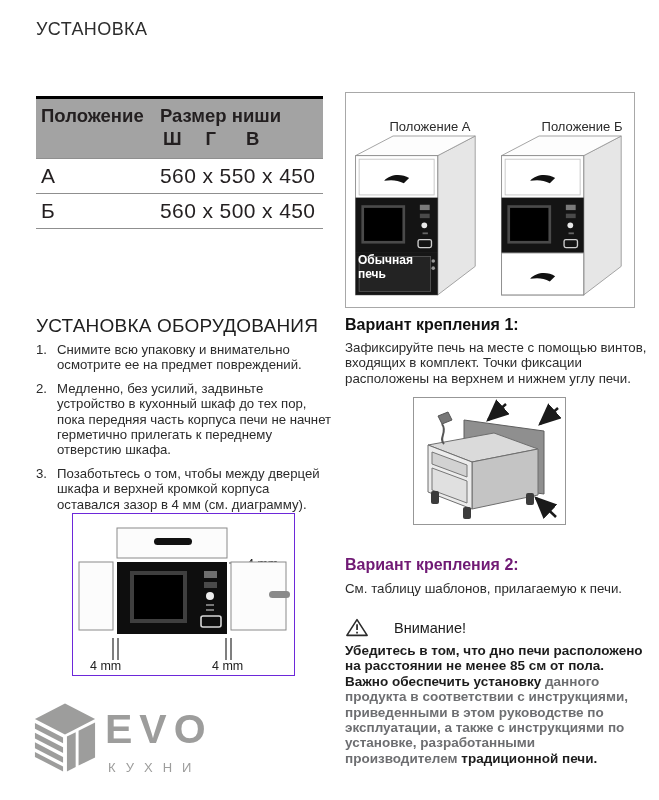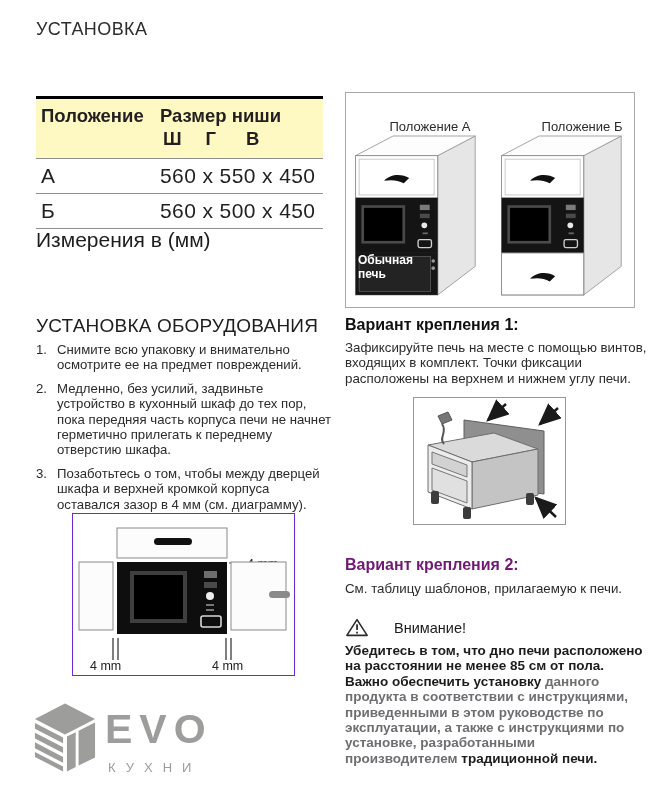--- a/index.html
+++ b/index.html
@@ -8,21 +8,21 @@
   .abs{position:absolute;}
 
   
   .doc-title{left:36px;top:19px;font-size:18px;color:#2d2d2d;letter-spacing:0.4px;}
   .doc-heading{left:36px;top:45px;font-size:21.5px;font-weight:bold;line-height:1.06;
                color:#141414;white-space:pre-line;width:610px;}
 
   
   .niche-table{left:36px;top:96px;width:287px;border-top:3px solid #000;
                border-bottom:1px solid #8f8f8f;}
-  .thead{background:#fef9c3;padding:5px 0 7px 0;border-bottom:1px solid #8f8f8f;}
+  .thead{background:#a3a3a3;padding:5px 0 7px 0;border-bottom:1px solid #8f8f8f;}
   .hrow1{display:flex;font-weight:bold;font-size:18.5px;line-height:23px;}
   .hpos{width:119px;padding-left:5px;}
   .hrow2{display:flex;margin-left:124px;font-weight:bold;font-size:18.5px;line-height:24px;}
   .hrow2 span:nth-child(1){margin-left:3px;}
   .hrow2 span:nth-child(2){margin-left:24px;}
   .hrow2 span:nth-child(3){margin-left:30px;}
   .trow{display:flex;align-items:center;height:34px;font-size:21px;background:#fff;}
   .trow + .trow{border-top:1px solid #8f8f8f;}
   .tpos{width:119px;padding-left:5px;}
   .tsize{letter-spacing:0.4px;}
@@ -85,21 +85,20 @@
     </div>
     <div class="trow">
       <span class="tpos">А</span>
       <span class="tsize">560 x 550 x 450</span>
     </div>
     <div class="trow">
       <span class="tpos">Б</span>
       <span class="tsize">560 x 500 x 450</span>
     </div>
   </div>
-  <div class="abs table-note">Измерения в (мм)</div>
 
   <div class="abs cabinet-box">
     <svg class="cab-svg cab-a" viewBox="0 0 140 192">
       <polygon points="96,34 138,12 138,158 96,190" fill="#e6e6e6" stroke="#9a9a9a" stroke-width="1"></polygon>
       <polygon points="4,34 46,12 138,12 96,34" fill="#fdfdfd" stroke="#9a9a9a" stroke-width="1"></polygon>
       <rect x="4" y="34" width="92" height="156" fill="#ffffff" stroke="#8a8a8a"></rect>
       <rect x="8" y="38" width="84" height="40" fill="#fff" stroke="#c4c4c4"></rect>
       <path d="M36,62 c7,-8 20,-8 28,-3 l-6,6 c-7,-4 -14,-4 -22,-3 z" fill="#111"></path>
       <rect x="4" y="81" width="92" height="62" fill="#141414"></rect>
       <rect x="12" y="91" width="46" height="40" fill="#000" stroke="#4a4a4a" stroke-width="3"></rect>

